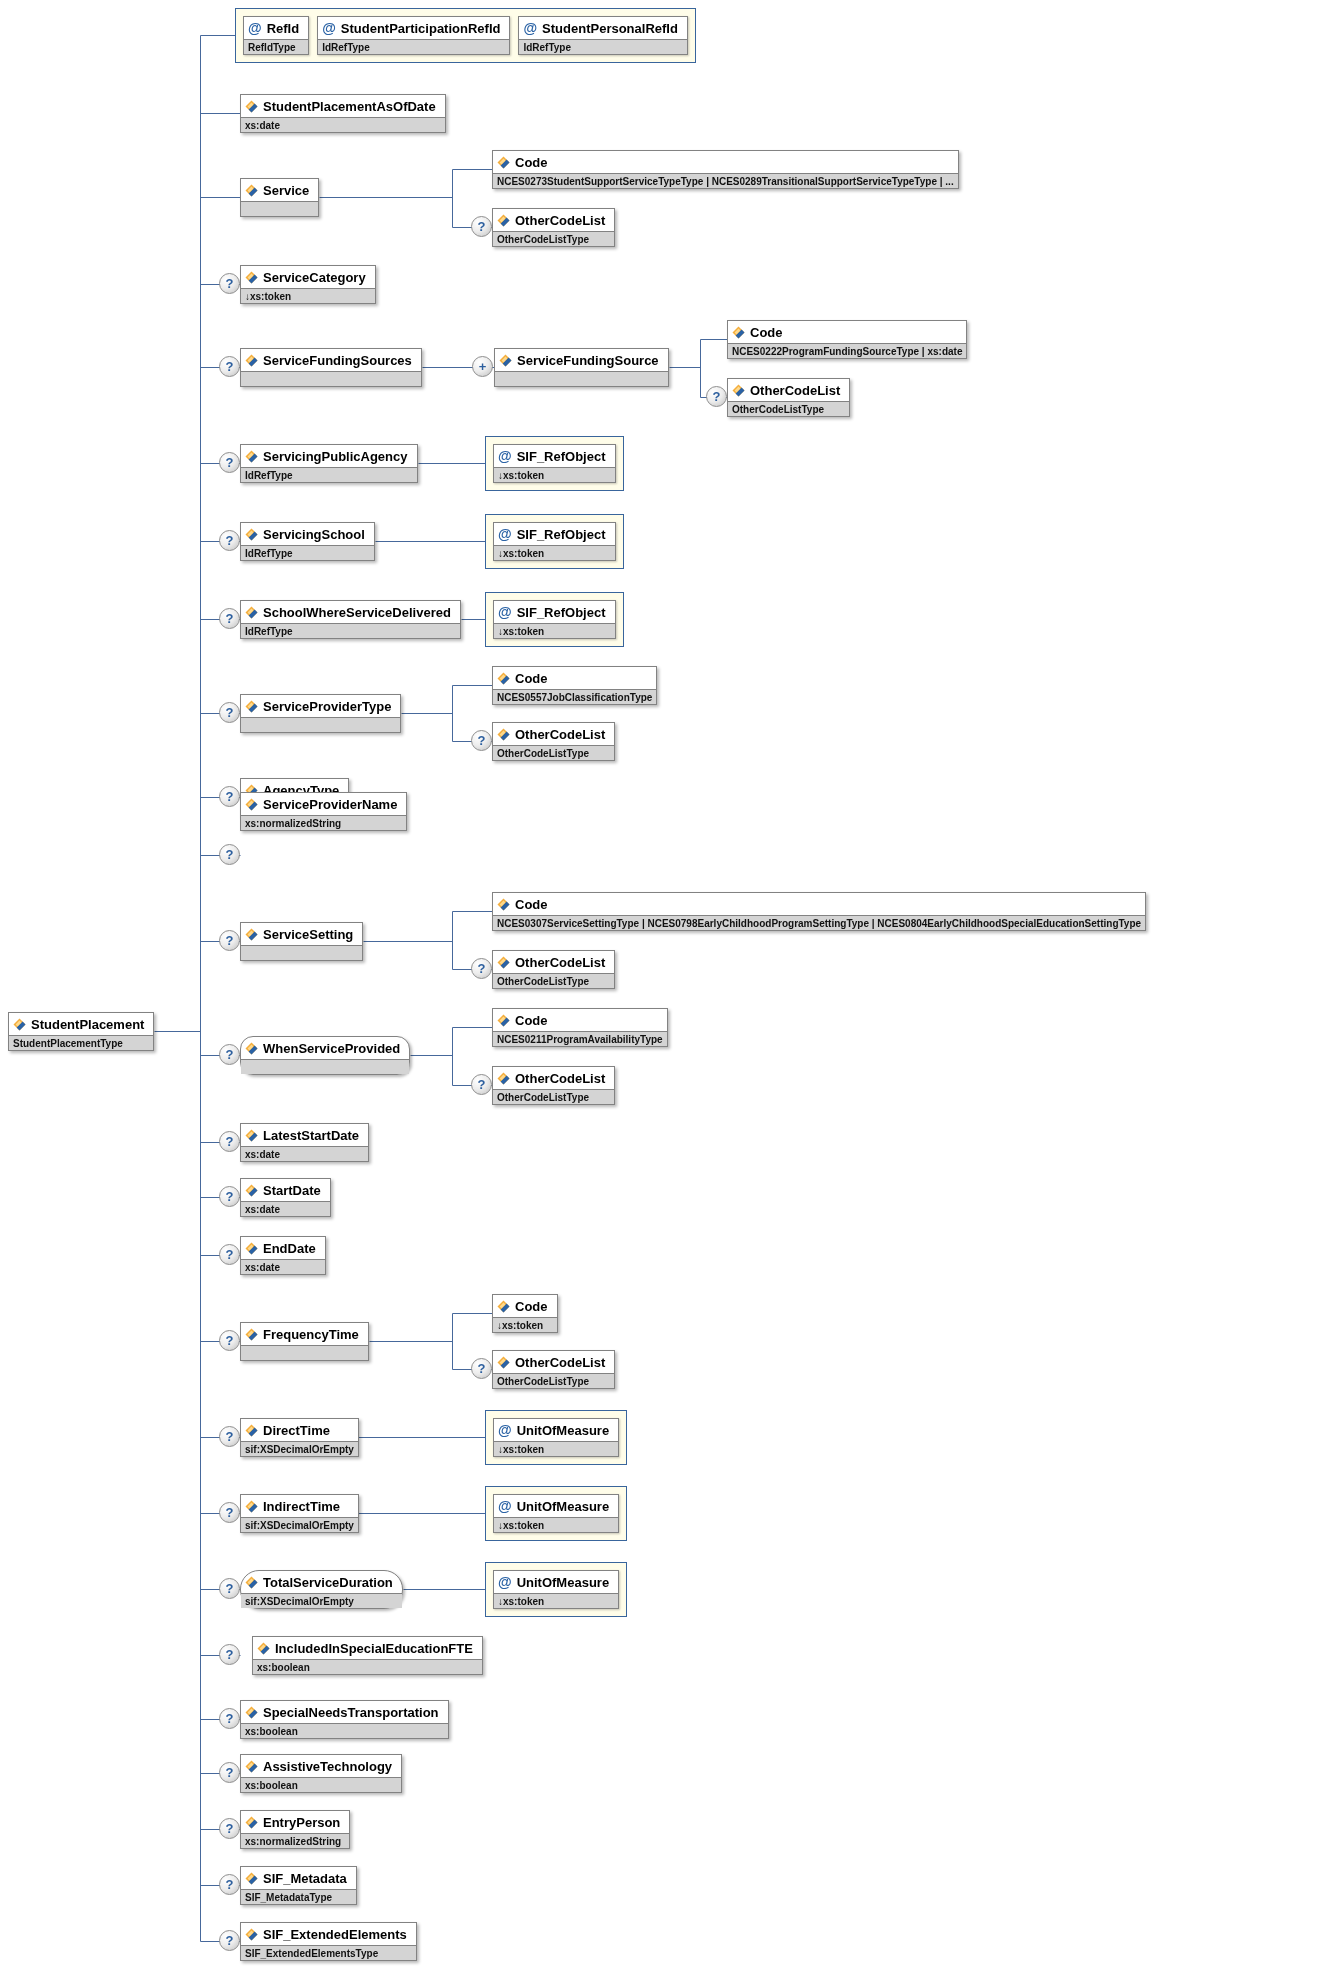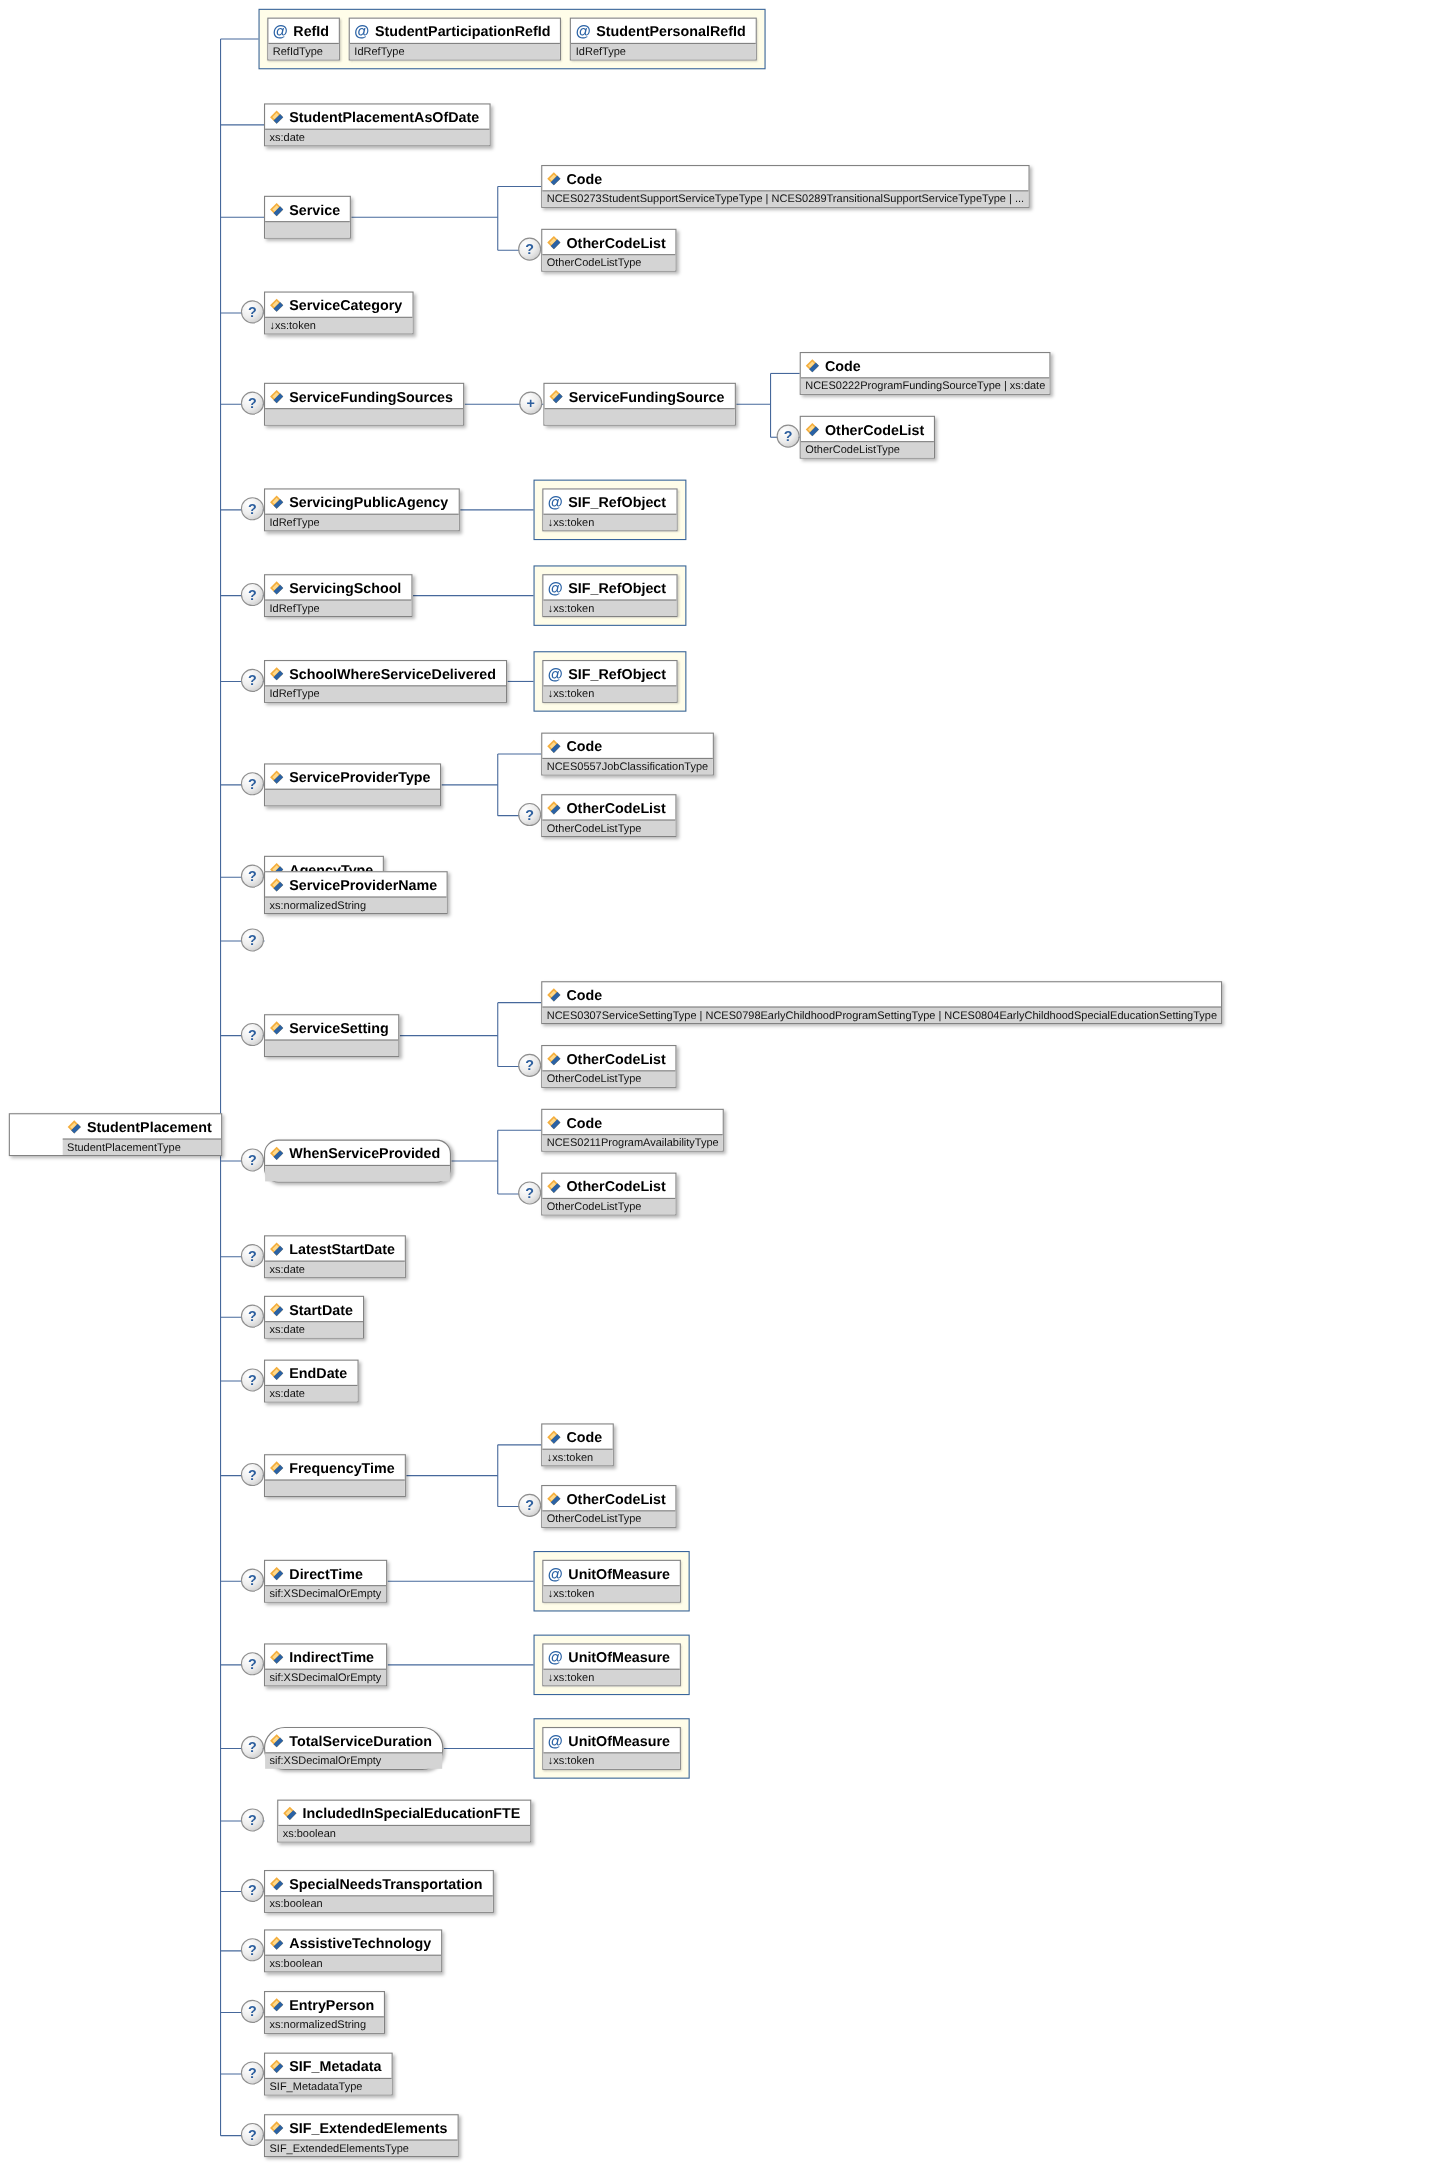--- a/index.html
+++ b/index.html
@@ -8,21 +8,21 @@
   svg.wires{position:absolute;left:0;top:0;z-index:0;}
   .node{position:absolute;z-index:2;background:var(--box_header_bg,#ffffff);
         border:1px solid var(--box_border,#828282);box-shadow:2px 2px 3px rgba(0,0,0,.28);}
   .node.inline{position:static;display:inline-block;vertical-align:top;
         box-shadow:1px 1px 2px rgba(0,0,0,.22);}
   .hdr{display:flex;align-items:center;gap:5px;height:22px;padding:0 9px 0 4px;
        font-size:13px;font-weight:bold;color:#000;white-space:nowrap;}
   .typ{height:15px;background:var(--type_row_bg,#d4d4d4);
        border-top:1px solid var(--box_border,#9a9a9a);font-size:10px;color:#111;
        padding:0 4px;white-space:nowrap;display:flex;align-items:center;
-       min-width:100%;box-sizing:border-box;}
+       min-width:100%;box-sizing:border-box;font-weight:bold;}
   .attrwrap{position:absolute;z-index:1;background:var(--attr_group_bg,#fffde9);
        border:1px solid var(--attr_group_border,#39659c);padding:7px;white-space:nowrap;}
   .attrwrap .node.inline + .node.inline{margin-left:8px;}
   .circ{position:absolute;z-index:3;width:21px;height:21px;border-radius:50%;
        border:1px solid #8e8e8e;box-sizing:border-box;
        background:radial-gradient(circle at 32% 28%,#ffffff 0%,#ececec 50%,#bfbfbf 100%);
        color:var(--badge_color,#2d5f9e);font:bold 13px/19px "Liberation Sans",sans-serif;
        text-align:center;}
   .at{color:var(--icon_blue,#2a62a5);font-weight:bold;font-size:14px;line-height:1;}
   .icon{display:inline-flex;align-items:center;}
@@ -85,21 +85,21 @@
       <line x1="375.5" y1="541.5" x2="485.5" y2="541.5" style="stroke: rgb(70, 104, 155); stroke-width: 1;"></line>
       <line x1="461.5" y1="619.5" x2="485.5" y2="619.5" style="stroke: rgb(70, 104, 155); stroke-width: 1;"></line>
       <line x1="401.5" y1="713.5" x2="452.5" y2="713.5" style="stroke: rgb(70, 104, 155); stroke-width: 1;"></line>
       <line x1="363.5" y1="941.5" x2="452.5" y2="941.5" style="stroke: rgb(70, 104, 155); stroke-width: 1;"></line>
       <line x1="410.5" y1="1055.5" x2="452.5" y2="1055.5" style="stroke: rgb(70, 104, 155); stroke-width: 1;"></line>
       <line x1="369.5" y1="1341.5" x2="452.5" y2="1341.5" style="stroke: rgb(70, 104, 155); stroke-width: 1;"></line>
       <line x1="352.5" y1="1437.5" x2="485.5" y2="1437.5" style="stroke: rgb(70, 104, 155); stroke-width: 1;"></line>
       <line x1="352.5" y1="1513.5" x2="485.5" y2="1513.5" style="stroke: rgb(70, 104, 155); stroke-width: 1;"></line>
       <line x1="403.5" y1="1589.5" x2="485.5" y2="1589.5" style="stroke: rgb(70, 104, 155); stroke-width: 1;"></line>
     </svg>
-    <div class="node" style="left: 8px; top: 1012px; padding-left: 48px;">
+    <div class="node" style="left: 8px; top: 1012px;">
       <div class="hdr">
         <span class="icon">
           <svg width="13" height="13" viewBox="0 0 13 13">
             <polygon points="6.5,0.5 12.5,6.5 6.5,12.5 0.5,6.5" fill="#F4AE3D"></polygon>
             <polygon points="9.6,3.6 12.5,6.5 6.5,12.5 3.6,9.6" fill="#2A62A5"></polygon>
             <polygon points="6.5,2.6 8.4,4.5 4.5,8.4 2.6,6.5" fill="#ffd98a"></polygon>
           </svg>
         </span>
         <span>StudentPlacement</span>
       </div>

